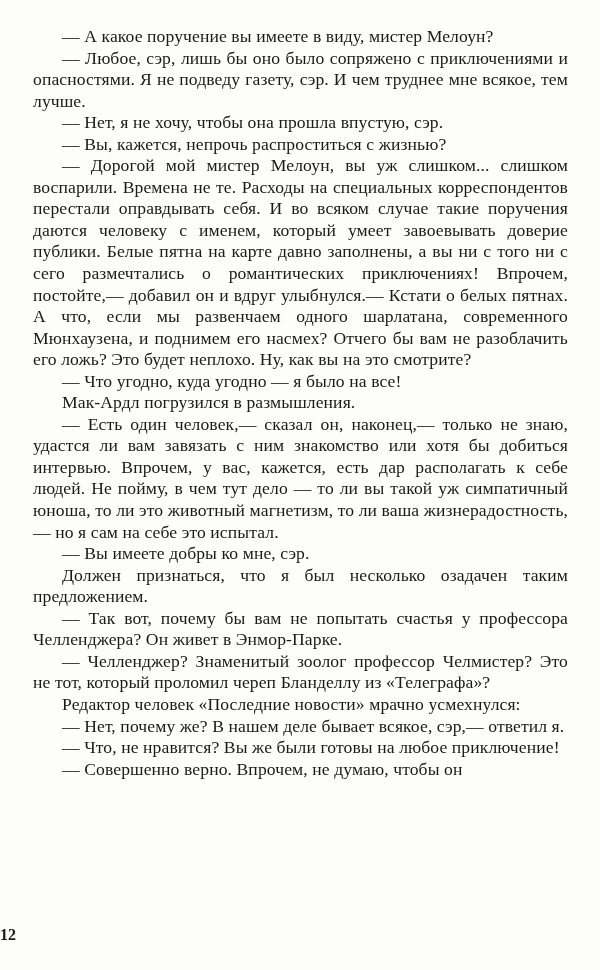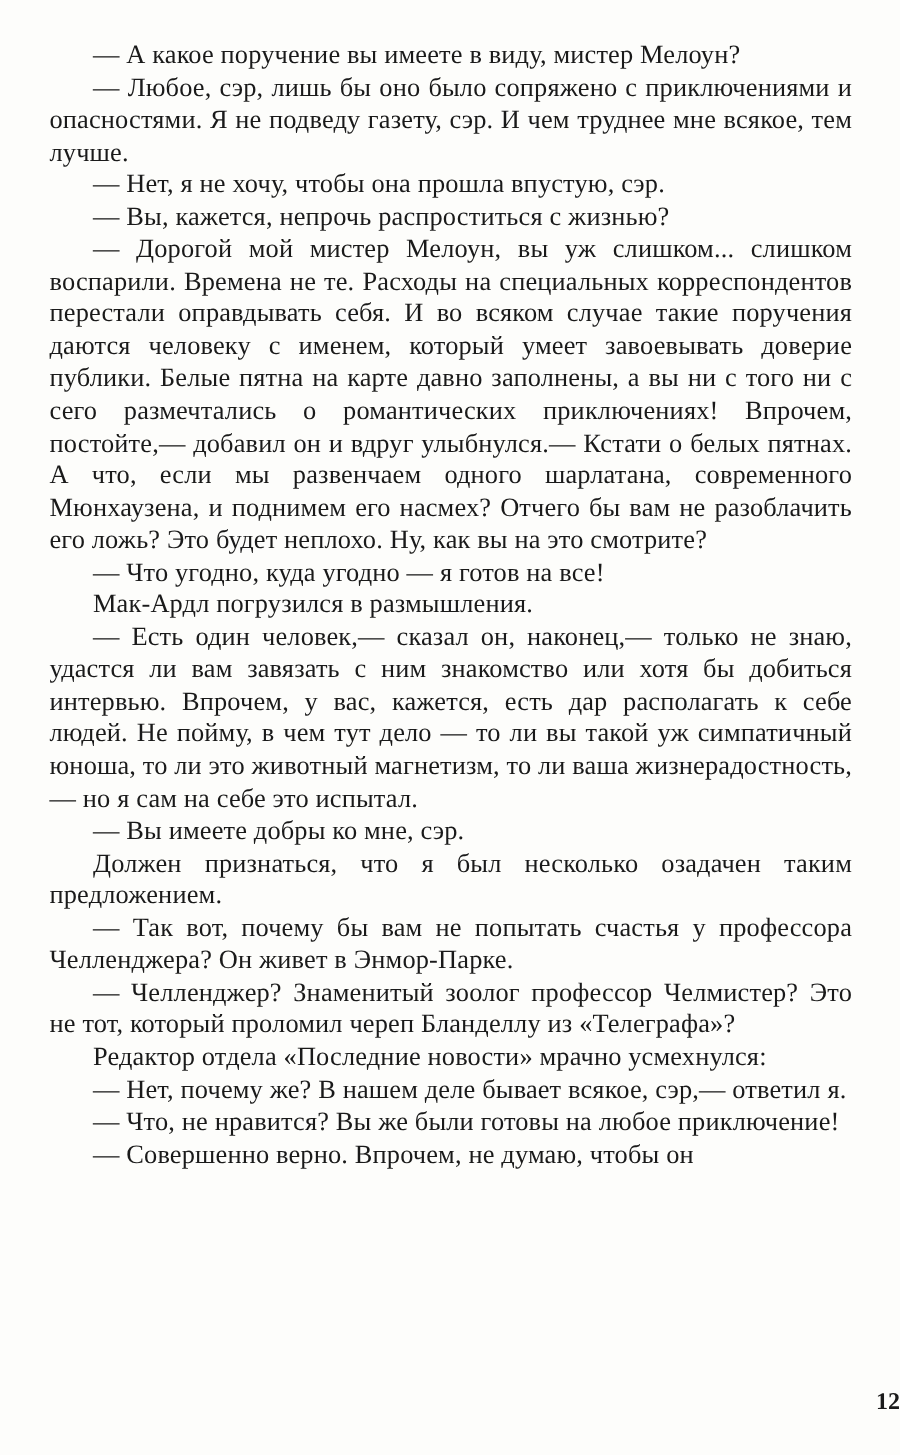--- a/index.html
+++ b/index.html
@@ -11,38 +11,38 @@
   }
   .page-text {
     position: absolute; left: 33px; top: 26px; width: 535px;
     font-size: 17.6px; line-height: 21.55px;
     text-align: justify; hyphens: manual;
     letter-spacing: 0.1px;
   }
   .page-text p { margin: 0; text-indent: 29px; }
   .page-number {
     position: absolute; left: 0; width: 600px; top: 926px;
-    text-align: right; font-size: 16px; font-weight: bold;
+    text-align: left; font-size: 16px; font-weight: bold;
   }
 </style>
 </head>
 <body>
 
 <div class="page-text">
   <p>— А какое поручение вы имеете в виду, мистер Мелоун?</p>
   <p>— Любое, сэр, лишь бы оно было сопряжено с при­ключениями и опасностями. Я не подведу газету, сэр. И чем труднее мне всякое, тем лучше.</p>
   <p>— Нет, я не хочу, чтобы она прошла впустую, сэр.</p>
   <p>— Вы, кажется, непрочь распроститься с жизнью?</p>
   <p>— Дорогой мой мистер Мелоун, вы уж слишком... слишком воспарили. Времена не те. Расходы на специ­альных корреспондентов перестали оправдывать себя. И во всяком случае такие поручения даются человеку с именем, который умеет завоевывать доверие публики. Белые пятна на карте давно заполнены, а вы ни с того ни с сего размечтались о романтических приключениях! Впрочем, постойте,— добавил он и вдруг улыбнулся.— Кстати о белых пятнах. А что, если мы развенчаем одного шарлатана, современного Мюнхаузена, и поднимем его насмех? Отчего бы вам не разоблачить его ложь? Это будет неплохо. Ну, как вы на это смотрите?</p>
-  <p>— Что угодно, куда угодно — я готов на все!</p>
+  <p>— Что угодно, куда угодно — я было на все!</p>
   <p>Мак-Ардл погрузился в размышления.</p>
   <p>— Есть один человек,— сказал он, наконец,— только не знаю, удастся ли вам завязать с ним знакомство или хотя бы добиться интервью. Впрочем, у вас, кажется, есть дар располагать к себе людей. Не пойму, в чем тут дело — то ли вы такой уж симпатичный юноша, то ли это животный магнетизм, то ли ваша жизнерадост­ность,— но я сам на себе это испытал.</p>
   <p>— Вы имеете добры ко мне, сэр.</p>
   <p>Должен признаться, что я был несколько озадачен таким предложением.</p>
   <p>— Так вот, почему бы вам не попытать счастья у профессора Челленджера? Он живет в Энмор-Парке.</p>
   <p>— Челленджер? Знаменитый зоолог профессор Чел­мистер? Это не тот, который проломил череп Блан­деллу из «Телеграфа»?</p>
-  <p>Редактор отдела «Последние новости» мрачно усмехнулся:</p>
+  <p>Редактор человек «Последние новости» мрачно усмехнулся:</p>
   <p>— Нет, почему же? В нашем деле бывает всякое, сэр,— ответил я.</p>
   <p>— Что, не нравится? Вы же были готовы на любое приключение!</p>
   <p>— Совершенно верно. Впрочем, не думаю, чтобы он</p>
 </div>
 
 <div class="page-number">12</div>
 
 </body></html>

